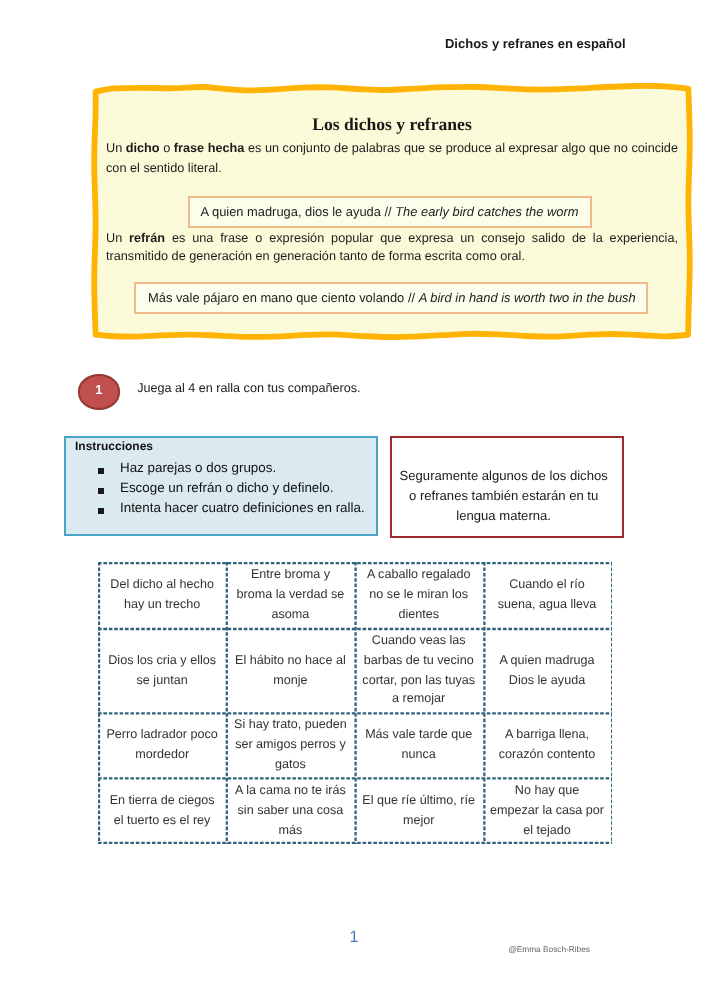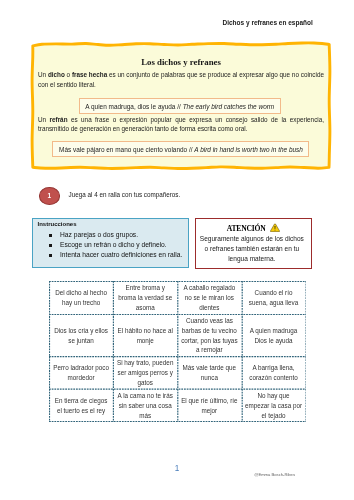--- a/index.html
+++ b/index.html
@@ -2,21 +2,21 @@
 <html><head>
 <meta charset="utf-8">
 <title>Dichos y refranes en español</title>
 <style>
   html,body{margin:0;padding:0;}
   body{width:354px;height:500px;background:#ffffff;font-family:"Liberation Sans",sans-serif;-webkit-font-smoothing:antialiased;overflow:hidden;position:relative;}
   .page{position:absolute;inset:0;}
   .doc-header{position:absolute;left:0;top:19.2px;width:312.8px;text-align:right;font-size:6.5px;font-weight:bold;color:#1a1a1a;line-height:7px;}
 
   
-  .yellow-box{position:absolute;left:29px;top:40px;width:302px;height:130px;}
+  .yellow-box{position:absolute;left:44px;top:40px;width:302px;height:130px;}
   .yellow-box .bg{position:absolute;left:1.4px;top:1.2px;width:302px;height:130px;}
   .yb-title{position:absolute;left:9px;top:17.6px;width:286px;text-align:center;font-family:"Liberation Serif",serif;font-weight:bold;font-size:8.8px;color:#181818;line-height:9px;}
   .yb-p{position:absolute;left:9px;width:286px;font-size:6.35px;color:#1c1c1c;line-height:9.7px;text-align:justify;margin:0;}
   #p1{top:30px;}
   #p2{top:74.5px;}
   .yb-quote{position:absolute;border:.7px solid #f2ba8a;background:#fdfdeb;font-size:6.45px;color:#1c1c1c;line-height:9.7px;box-sizing:border-box;white-space:nowrap;text-align:center;}
   #q1{left:49.8px;top:57.5px;width:201.9px;height:16px;padding-top:3.2px;}
   #q2{left:23.4px;top:100.5px;width:257.1px;height:16.2px;padding-top:3.3px;}
   .yb-quote i{font-style:italic;}
 
@@ -73,27 +73,20 @@
   <div class="instr">
     <h4>Instrucciones</h4>
     <ul>
       <li>Haz parejas o dos grupos.</li>
       <li>Escoge un refrán o dicho y definelo.</li>
       <li>Intenta hacer cuatro definiciones en ralla.</li>
     </ul>
   </div>
 
   <div class="aten">
-    <div class="t"><span>ATENCIÓN</span>
-      <svg width="10" height="9.2" viewBox="0 0 50 46">
-          <path d="M22.3 5.1 Q25 2.0 27.7 5.1 L48.0 40.2 Q49.6 43.3 46.0 43.3 L4.0 43.3 Q0.4 43.3 2.0 40.2 Z" fill="#f5cb0c" stroke="#3a2b00" stroke-width="2.2" stroke-linejoin="round"></path>
-          <path d="M22.8 15.5 L27.2 15.5 L26.3 31.0 L23.7 31.0 Z" fill="#150f00"></path>
-          <ellipse cx="25" cy="35.8" rx="2.0" ry="2.0" fill="#150f00"></ellipse>
-        </svg>
-    </div>
     <div class="body">Seguramente algunos de los dichos o refranes también estarán en tu lengua materna.</div>
   </div>
 
   <table class="tbl">
       <tbody id="gridbody">
         <tr class="r1">
           <td>
             <div>Del dicho al hecho hay un trecho</div>
           </td>
           <td>

